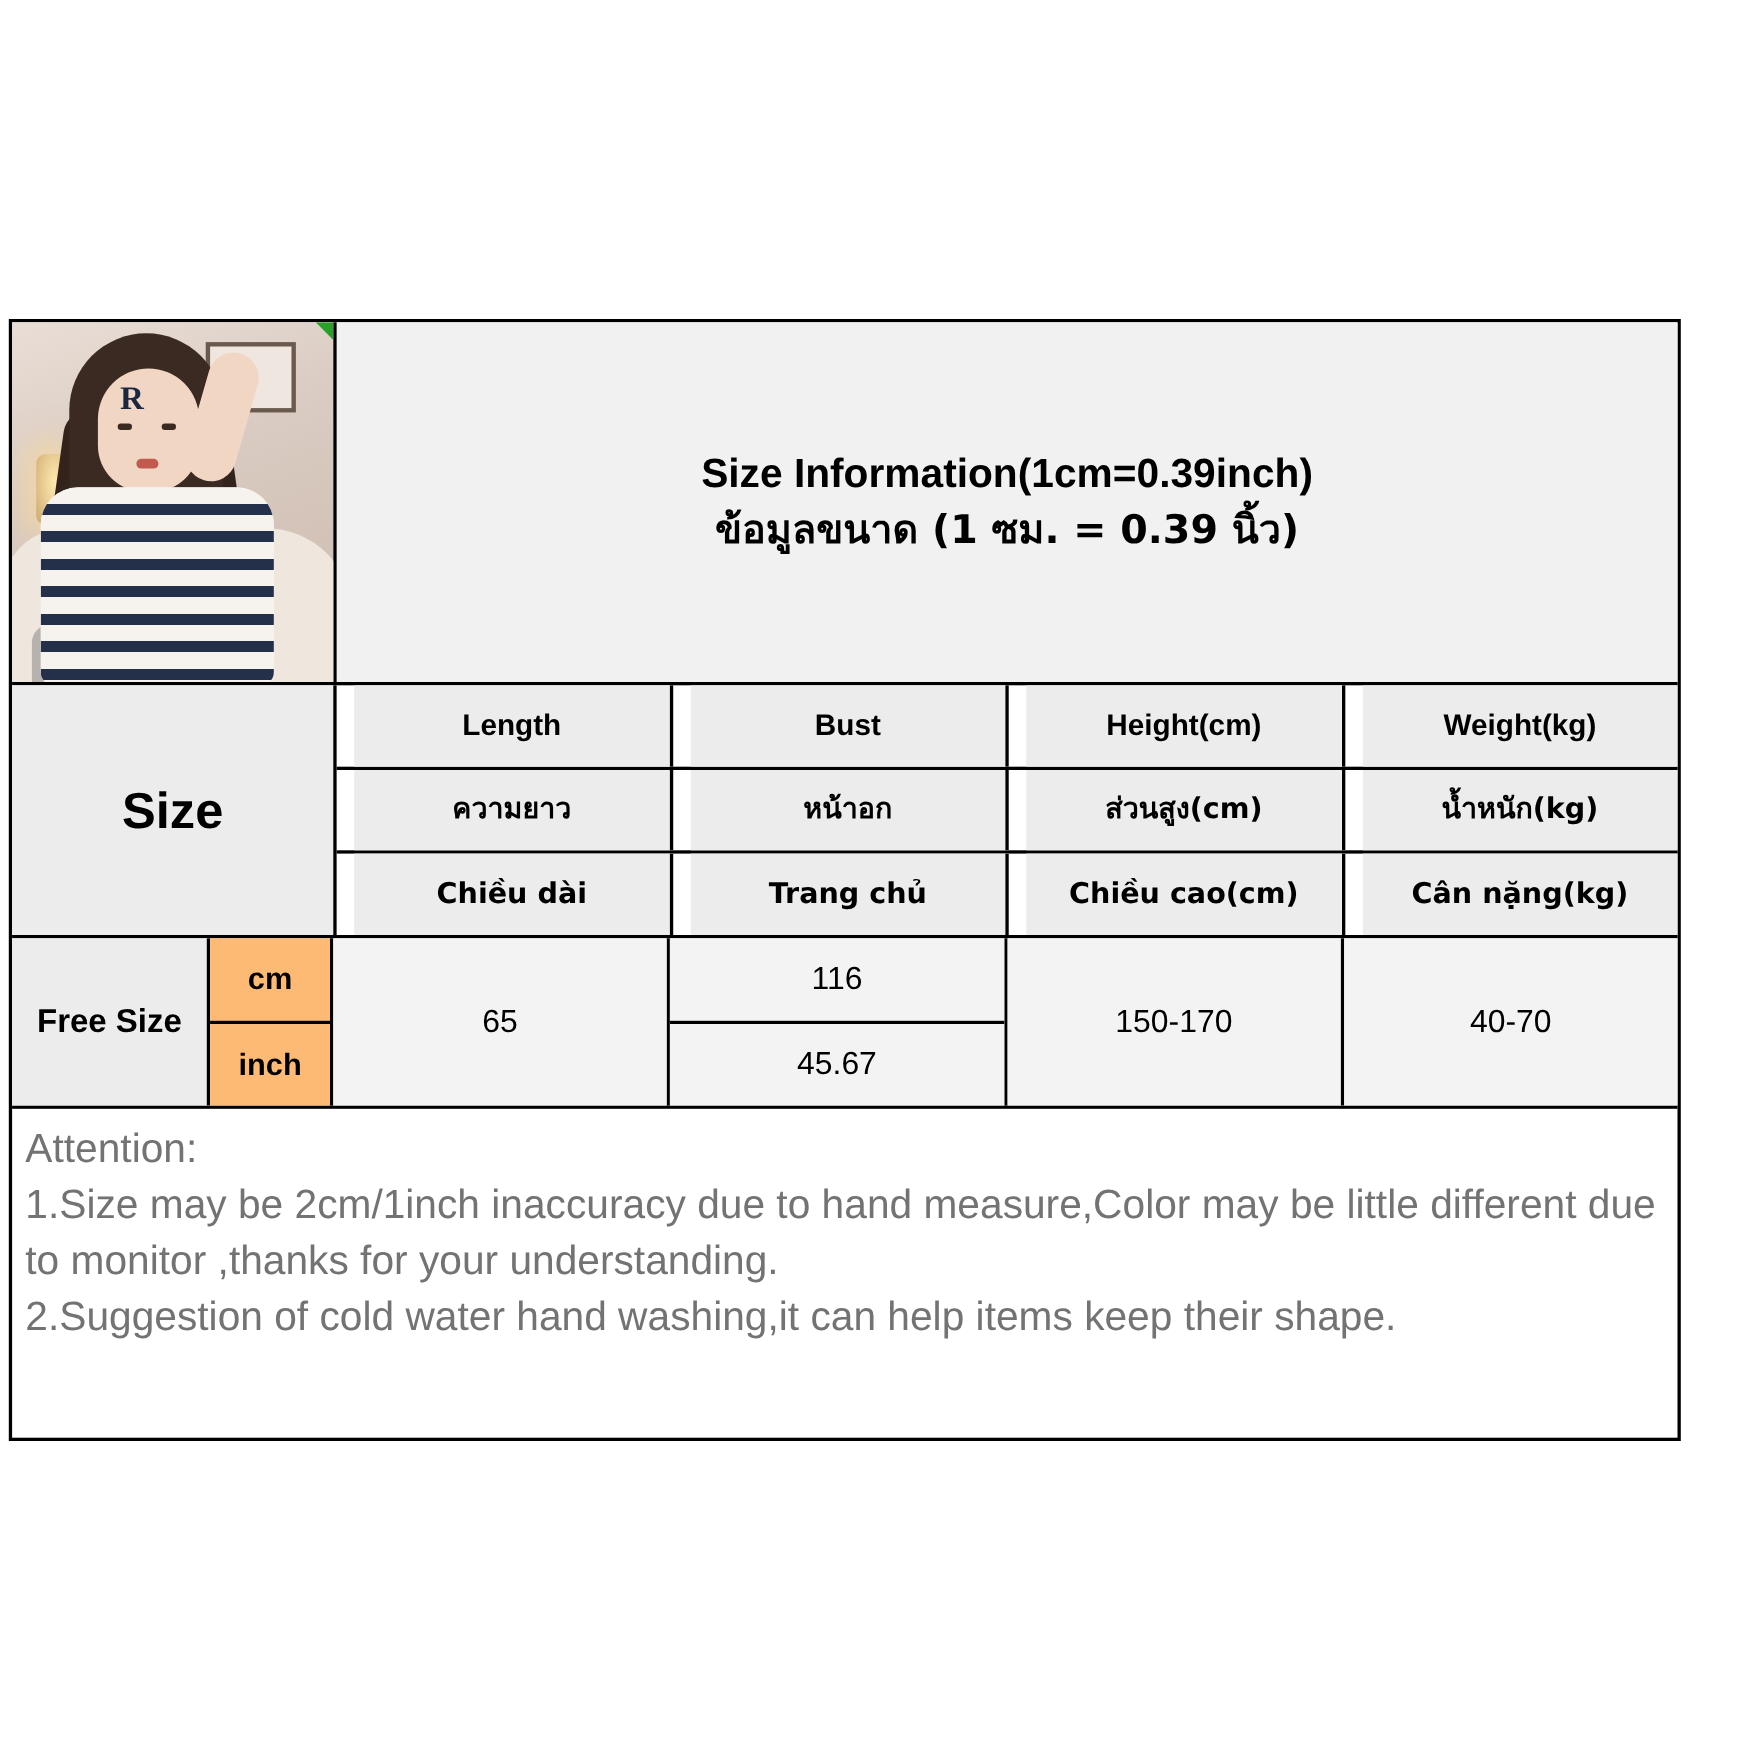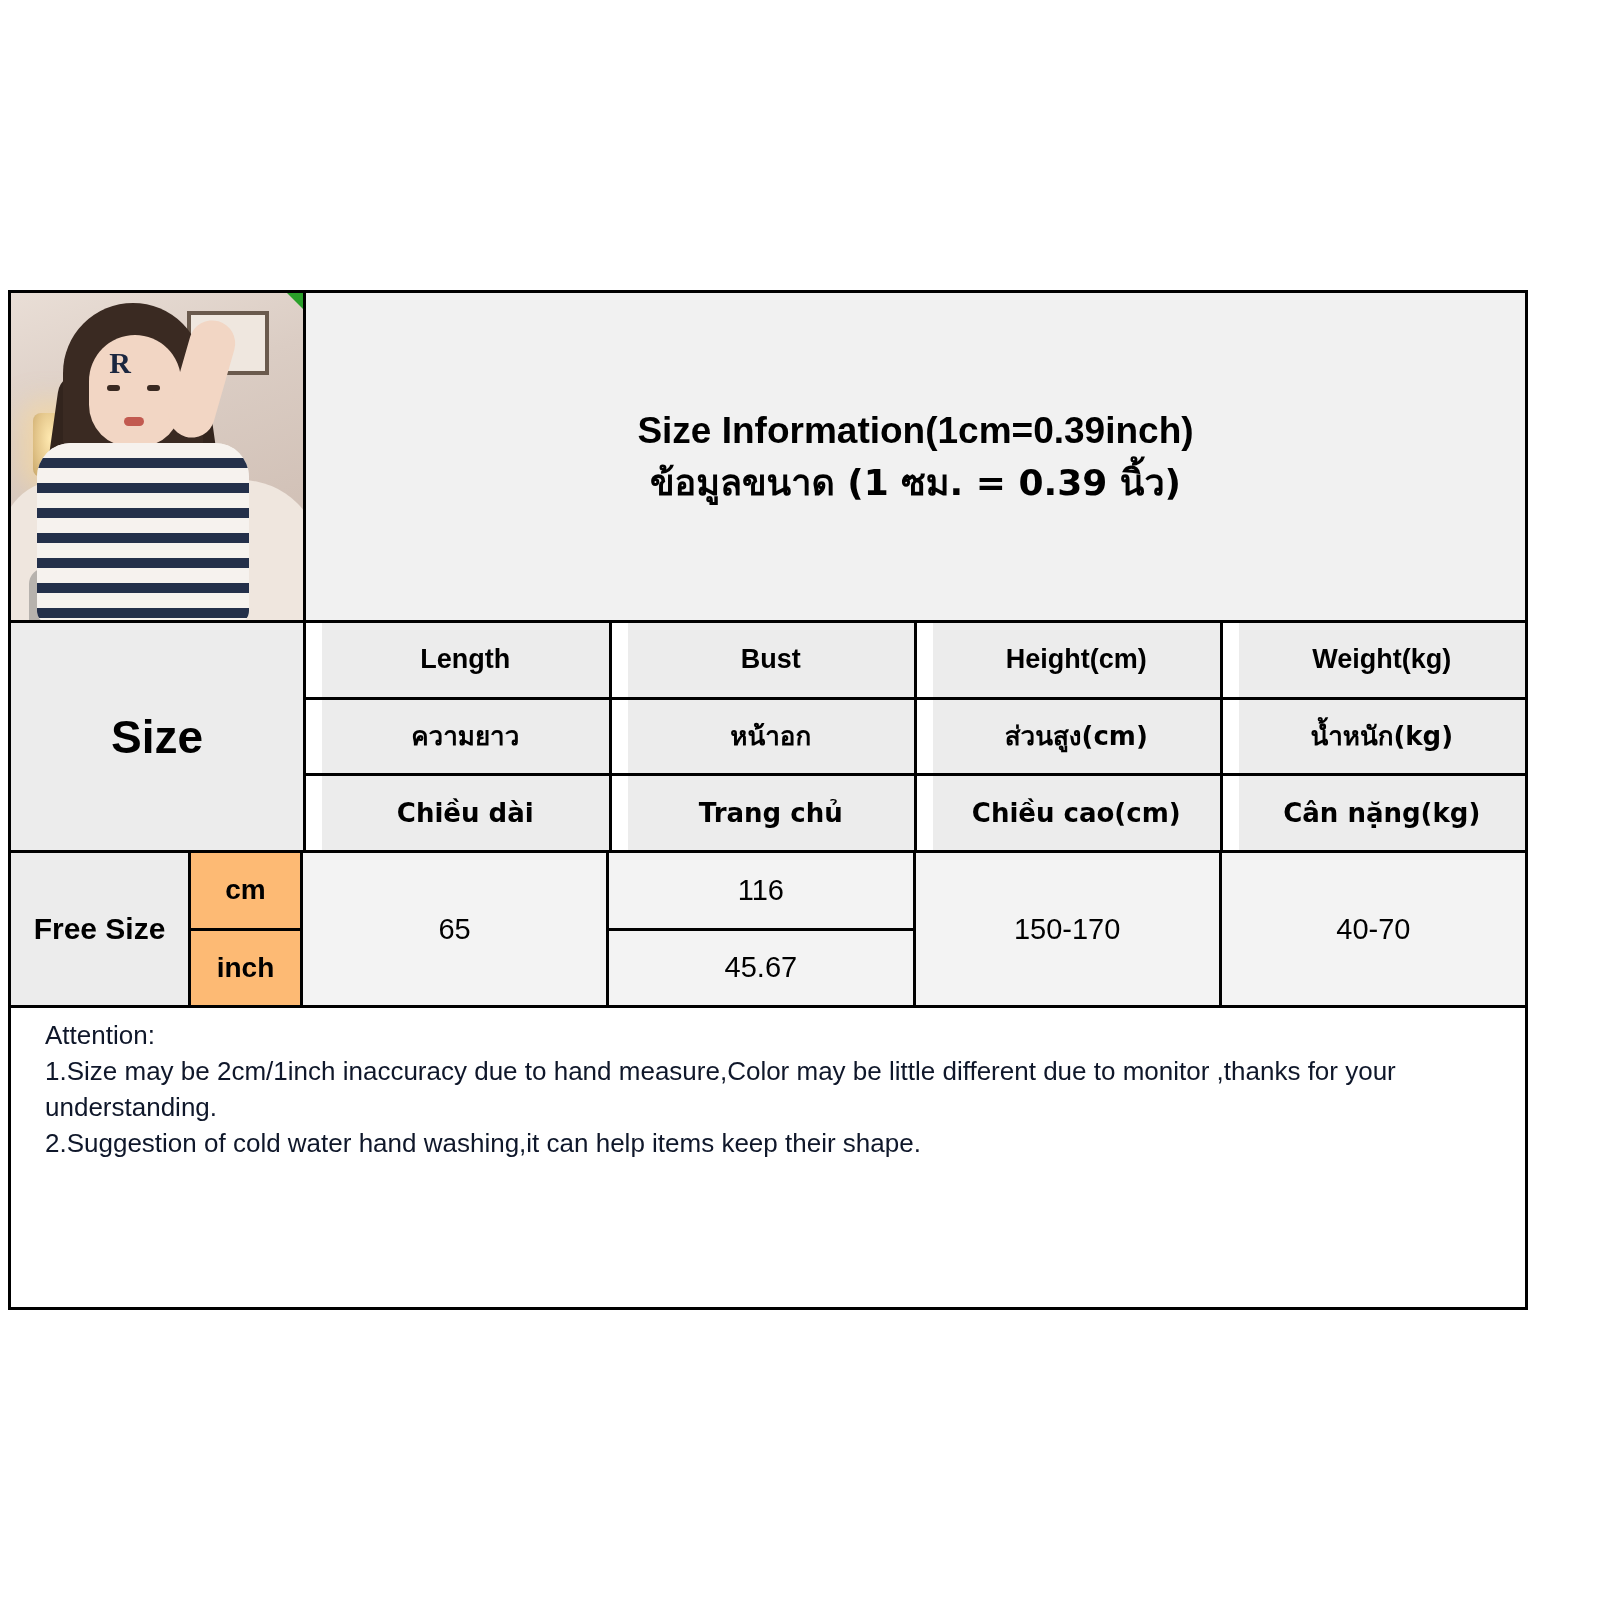--- a/index.html
+++ b/index.html
@@ -347,24 +347,23 @@
     align-items: center;
     justify-content: center;
     font-size: 29px;
     color: #000;
   }
   .span-col.last { border-right: none; }
 
   
   .attention {
     padding: 10px 12px 0 12px;
-    font-size: 26px;
-    color: #0f172a;
+    font-size: 37px;
+    color: #737373;
     line-height: 1.38;
-    margin-left: 22px;
   }
   .attention div { white-space: normal; }
 </style>
 </head>
 <body>
 
 <div id="page">
 
   <div class="size-card">
 

